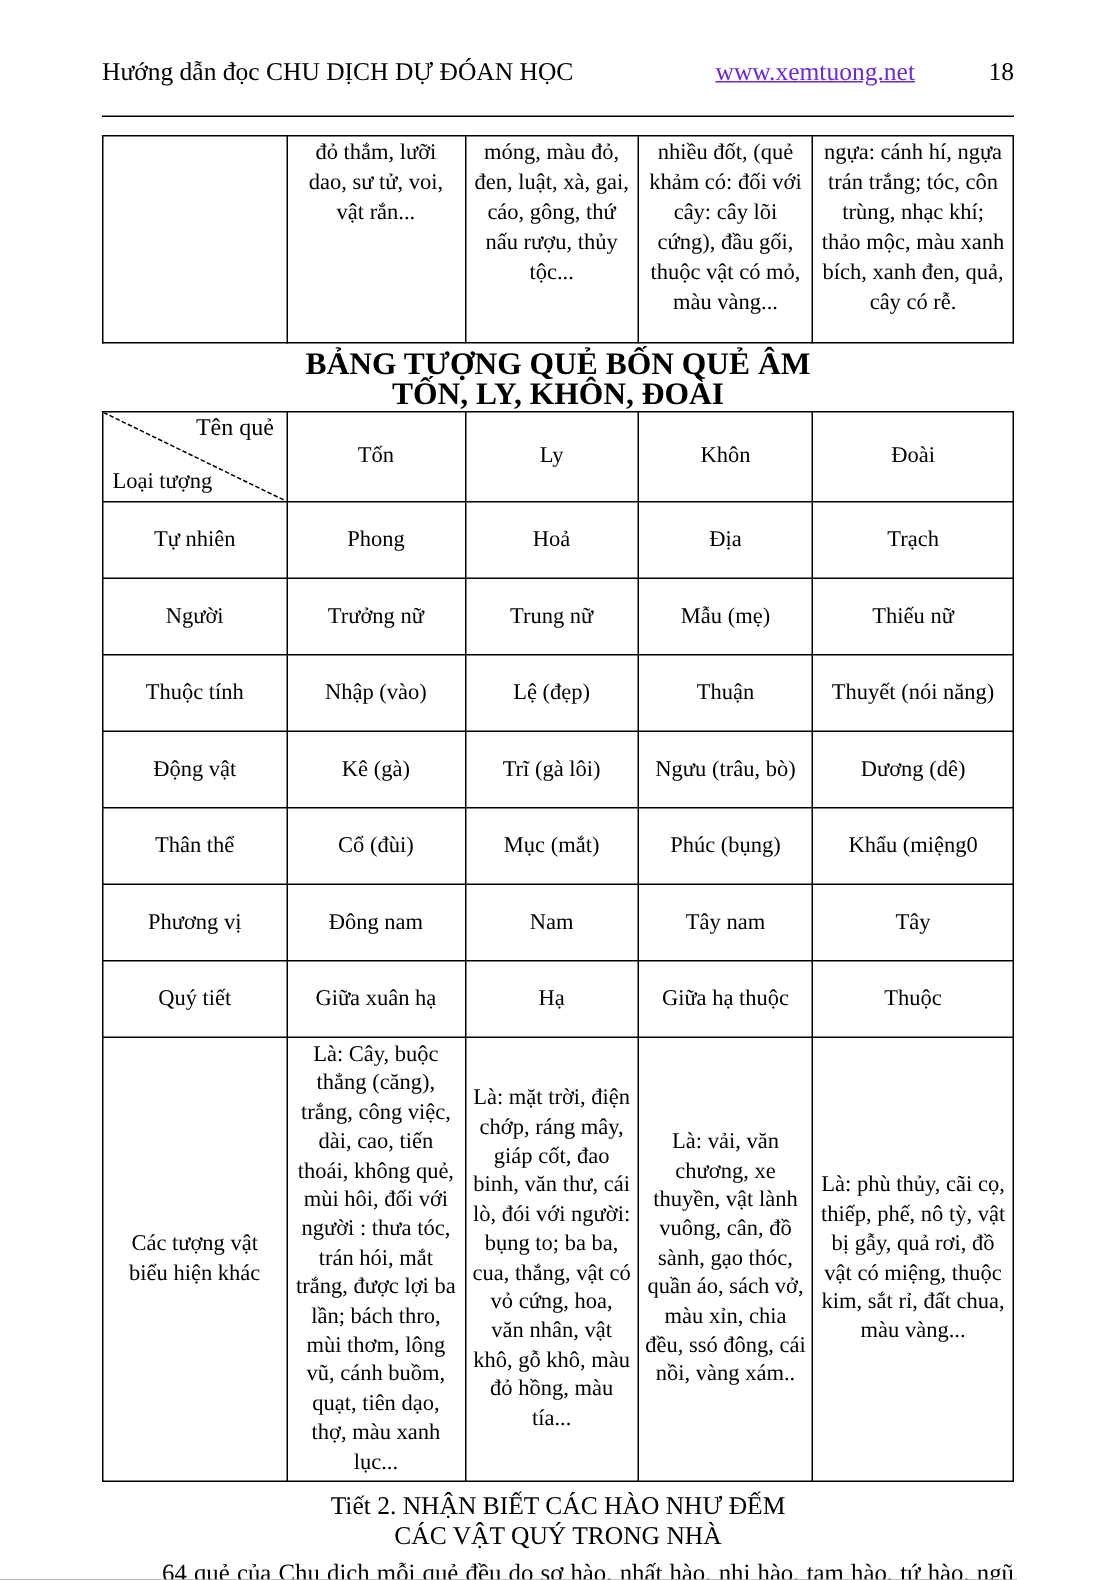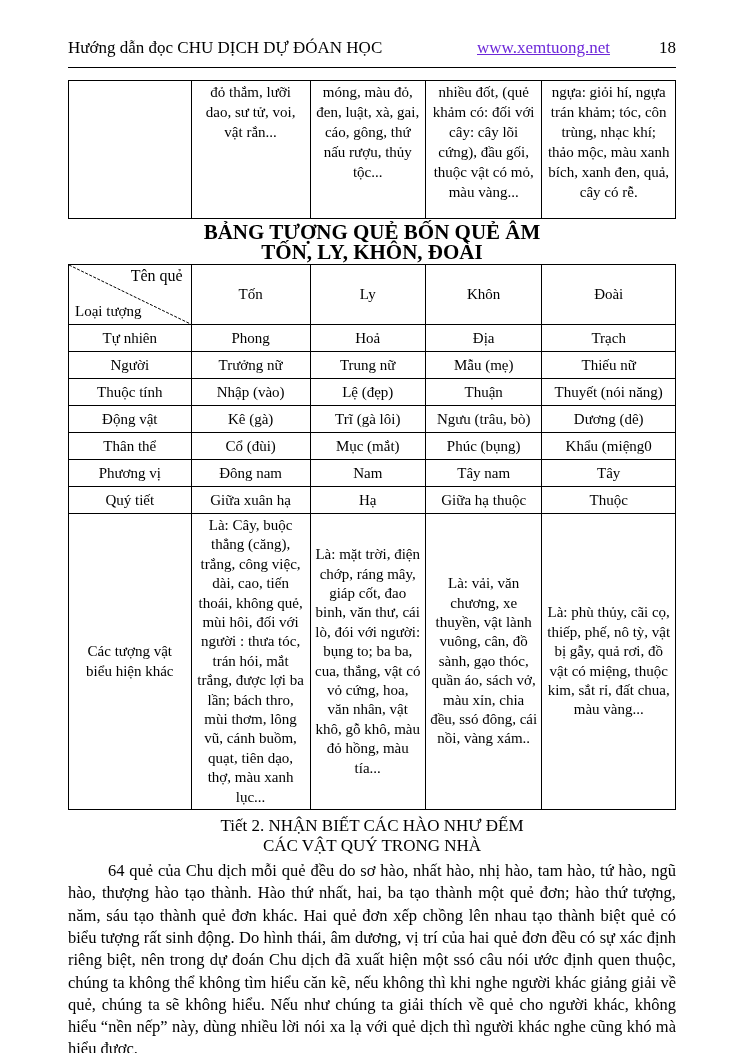--- a/index.html
+++ b/index.html
@@ -12,21 +12,21 @@
     position: relative;
     margin: 0 auto;
     overflow: hidden;
   }
   .content { padding: 38px 68px 0 68px; }
 
   
   .running-header {
     display: flex; align-items: baseline;
     font-size: 17px;
-    padding-bottom: 9px;
+    padding-bottom: 19px;
     border-bottom: 1.6px solid #000;
   }
   .rh-title { flex: 1 1 auto; white-space: nowrap; }
   .rh-link { color: #6d28d9; text-decoration: underline; margin-right: 42px; }
   .rh-page { width: 24px; text-align: right; }
 
   
   table { border-collapse: collapse; width: 100%; table-layout: fixed; }
   td { border: 1.7px solid #000; text-align: center; font-size: 15px; }
   col.c-label { width: 20.2%; }
@@ -46,21 +46,21 @@
     line-height: 20px; margin: 3px 0 2px 0;
   }
 
   
   .diag-cell { position: relative; height: 60px; padding: 0; vertical-align: top; }
   .diag-cell svg { position: absolute; inset: 0; width: 100%; height: 100%; }
   .diag-top { position: absolute; top: 2px; right: 8px; font-size: 16px; }
   .diag-bottom { position: absolute; bottom: 4px; left: 6px; font-size: 15px; }
 
   .main-table .colhead { height: 60px; vertical-align: middle; }
-  .main-table .r td { height: 20px; line-height: 18px; padding: 4px 2px; overflow: hidden; font-family: Liberation Serif, serif; }
+  .main-table .r td { height: 20px; line-height: 18px; padding: 16px 2px; overflow: hidden; font-family: Liberation Serif, serif; }
   .main-table .bigrow td {
     height: 292px; vertical-align: middle;
     line-height: 19.4px; padding: 2px 4px; margin-left: 40px;
   }
 
   
   .section-heading {
     text-align: center; font-weight: normal; font-size: 17px;
     line-height: 20px; margin-top: 6px;
   }
@@ -89,21 +89,21 @@
           <col class="c2">
           <col class="c3">
           <col class="c4">
       </colgroup>
       <tbody>
           <tr>
         <td></td>
         <td>đỏ thắm, lưỡi dao, sư tử, voi, vật rắn...</td>
         <td>móng, màu đỏ, đen, luật, xà, gai, cáo, gông, thứ nấu rượu, thủy tộc...</td>
         <td>nhiều đốt, (quẻ khảm có: đối với cây: cây lõi cứng), đầu gối, thuộc vật có mỏ, màu vàng...</td>
-        <td>ngựa: giỏi hí, ngựa trán khảm; tóc, côn trùng, nhạc khí; thảo mộc, màu xanh bích, xanh đen, quả, cây có rễ.</td>
+        <td>ngựa: cánh hí, ngựa trán trắng; tóc, côn trùng, nhạc khí; thảo mộc, màu xanh bích, xanh đen, quả, cây có rễ.</td>
       </tr>
     </tbody>
       </table>
 
     <div class="table-title">
       <div>BẢNG TƯỢNG QUẺ BỐN QUẺ ÂM</div>
       <div>TỐN, LY, KHÔN, ĐOÀI</div>
     </div>
 
     <table class="main-table">

